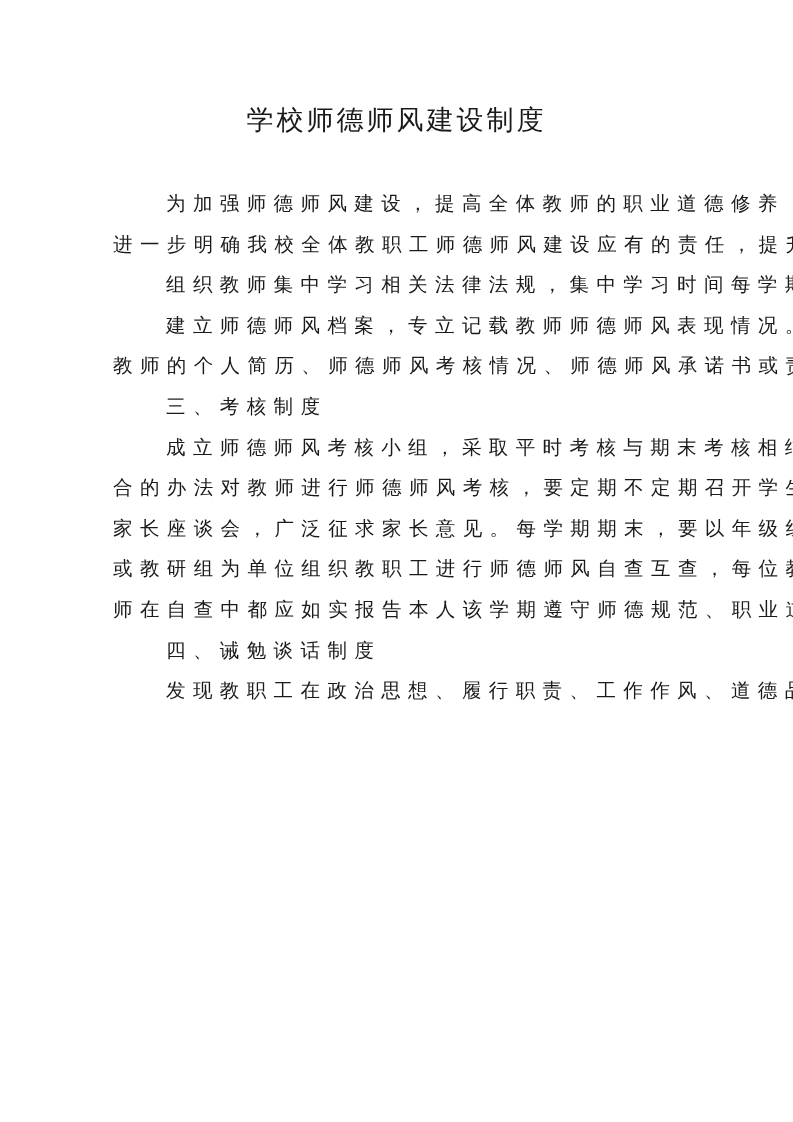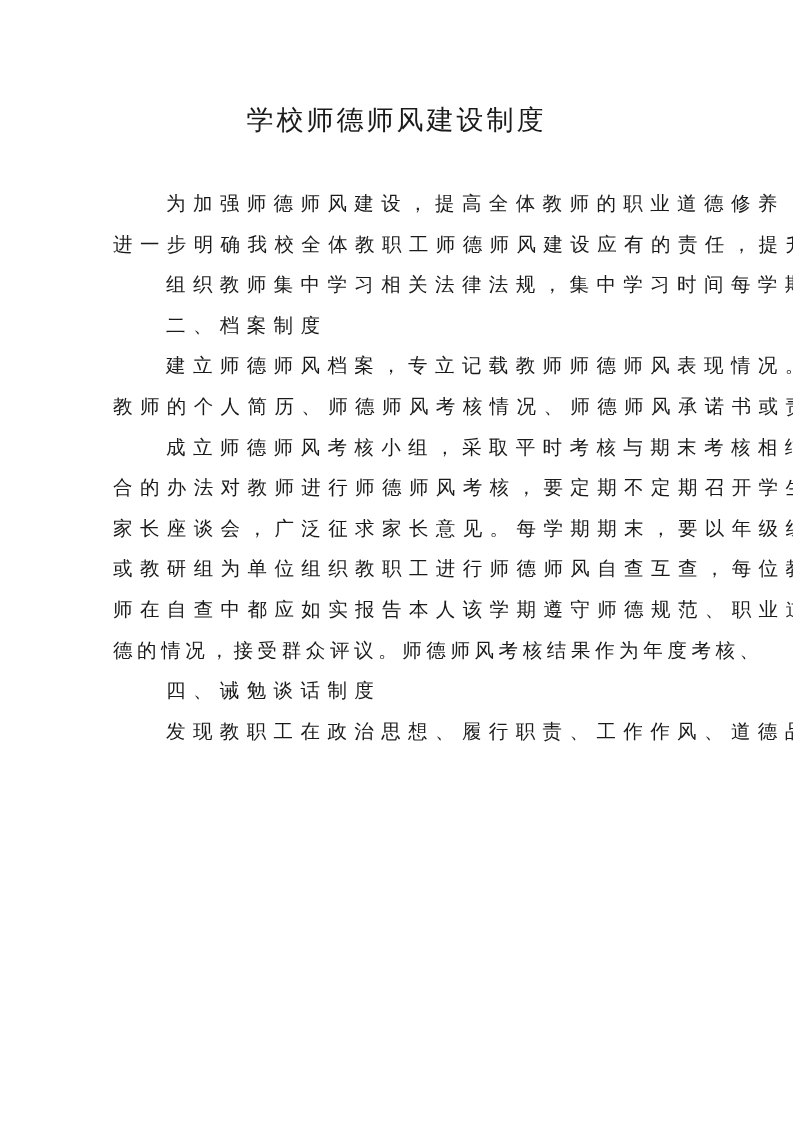--- a/index.html
+++ b/index.html
@@ -16,25 +16,24 @@
 </style>
 </head>
 <body>
 
 <div class="page">
   <div class="title">学校师德师风建设制度</div>
   <div class="body">
     <div class="line indent">为加强师德师风建设，提高全体教师的职业道德修养，</div>
     <div class="line">进一步明确我校全体教职工师德师风建设应有的责任，提升</div>
     <div class="line indent">组织教师集中学习相关法律法规，集中学习时间每学期</div>
-    <div class="line indent heading">二、档案制度</div>
     <div class="line indent">建立师德师风档案，专立记载教师师德师风表现情况。</div>
     <div class="line">教师的个人简历、师德师风考核情况、师德师风承诺书或责</div>
+    <div class="line indent heading">三、考核制度</div>
     <div class="line indent">成立师德师风考核小组，采取平时考核与期末考核相结</div>
     <div class="line">合的办法对教师进行师德师风考核，要定期不定期召开学生</div>
     <div class="line">家长座谈会，广泛征求家长意见。每学期期末，要以年级组</div>
     <div class="line">或教研组为单位组织教职工进行师德师风自查互查，每位教</div>
     <div class="line">师在自查中都应如实报告本人该学期遵守师德规范、职业道</div>
-    <div class="line" style="letter-spacing:4.6px">德的情况，接受群众评议。师德师风考核结果作为年度考核、</div>
     <div class="line indent heading">四、诫勉谈话制度</div>
     <div class="line indent">发现教职工在政治思想、履行职责、工作作风、道德品</div>
   </div>
 </div>
 
 </body></html>

